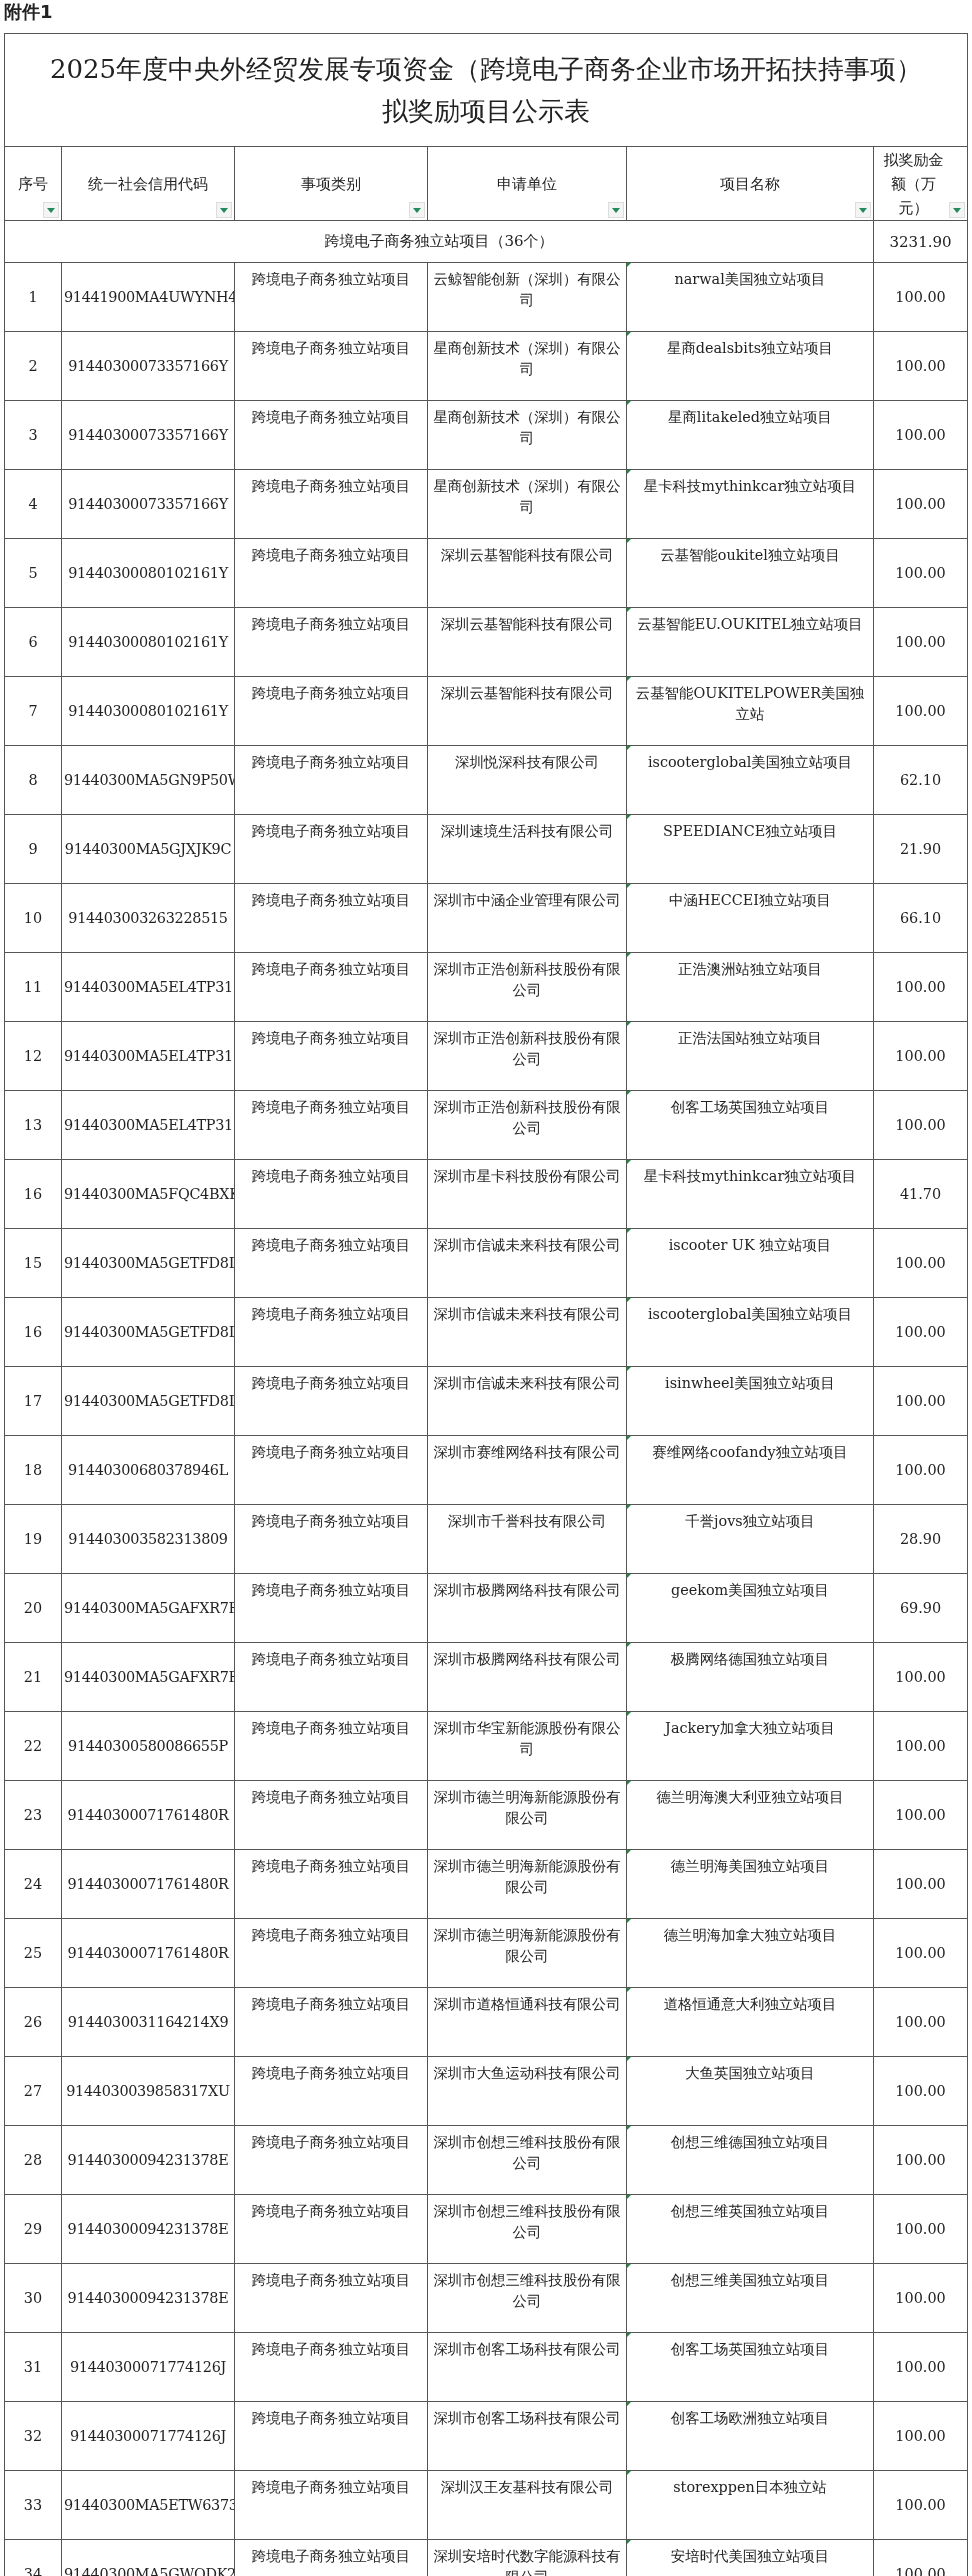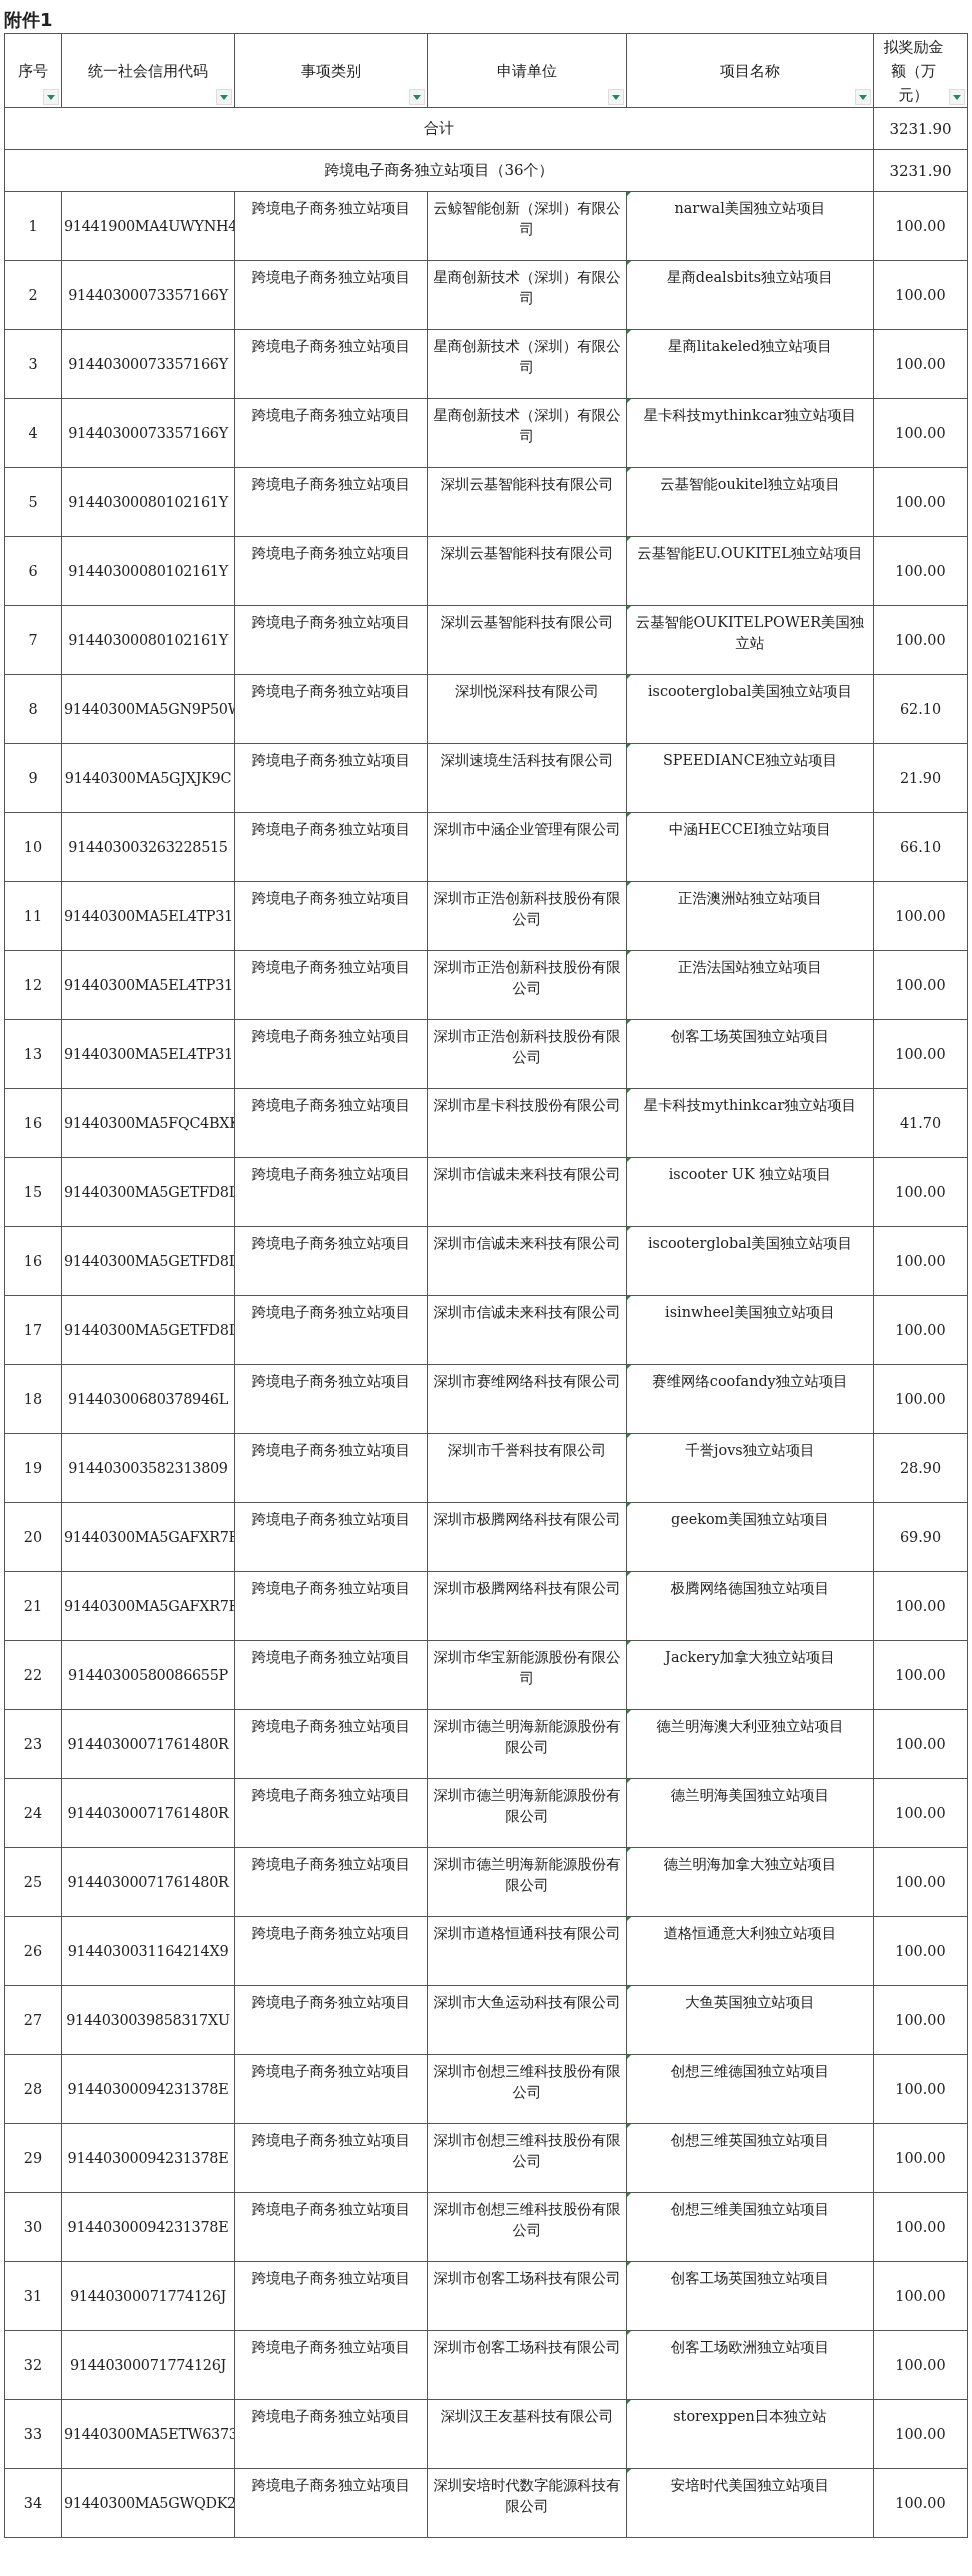--- a/index.html
+++ b/index.html
@@ -1,18 +1,18 @@
 <!DOCTYPE html>
 <html><head>
 <meta charset="utf-8">
 <style>
   html,body{margin:0;padding:0;background:#fff;}
   body{width:973px;height:2576px;position:relative;overflow:hidden;
        font-family:"DejaVu Serif","Liberation Serif",serif;color:#222;}
-  .attach{position:absolute;left:4px;top:8px;font-family:"DejaVu Sans","Liberation Sans",sans-serif;
+  .attach{position:absolute;left:4px;top:0;font-family:"DejaVu Sans","Liberation Sans",sans-serif;
           font-weight:bold;font-size:18px;color:#222;}
   table{position:absolute;left:4px;top:33px;width:964px;border-collapse:collapse;table-layout:fixed;}
   td,th{border:1.5px solid #555;padding:0 2px;font-weight:normal;vertical-align:middle;}
   .title td{height:112px;text-align:center;font-size:26px;line-height:42px;letter-spacing:0px;}
   .hdr th{height:73px;font-size:15px;position:relative;line-height:24px;}
   .hdr th .filter{position:absolute;right:2px;bottom:2px;width:16px;height:16px;
        background:#f4f4f4;border:1px solid #ddd;box-sizing:border-box;display:flex;align-items:center;justify-content:center;}
   .hdr th .filter::after{content:"";border-left:4px solid transparent;border-right:4px solid transparent;border-top:5px solid #1f8a5c;}
   .total td{height:41px;font-size:15px;}
   .group td{height:41px;font-size:15px;}
@@ -33,32 +33,34 @@
 <table>
   <colgroup>
     <col style="width:57px">
       <col style="width:173px">
       <col style="width:193px">
     <col style="width:199px">
       <col style="width:247px">
       <col style="width:94px">
   </colgroup>
   <tbody id="tbody">
+    <tr class="title">
+      <td colspan="6">
+        <div>2025年度中央外经贸发展专项资金（跨境电子商务企业市场开拓扶持事项）</div>
+        <div>拟奖励项目公示表</div>
+      </td>
+    </tr>
     <tr class="hdr">
       <th><span>序号</span><span class="filter"></span></th>
       <th><span>统一社会信用代码</span><span class="filter"></span></th>
       <th><span>事项类别</span><span class="filter"></span></th>
       <th><span>申请单位</span><span class="filter"></span></th>
       <th><span>项目名称</span><span class="filter"></span></th>
       <th style="padding:0 18px 0 4px;"><span>拟奖励金额（万元）</span><span class="filter"></span></th>
     </tr>
-    <tr class="total">
-      <td colspan="5" class="c">合计</td>
-      <td class="num">3231.90</td>
-    </tr>
     <tr class="group">
       <td colspan="5" class="l">跨境电子商务独立站项目（36个）</td>
       <td class="num">3231.90</td>
     </tr>
   <tr class="row">
         <td class="c">1</td>
         <td class="c code">91441900MA4UWYNH4P</td>
         <td class="c top">跨境电子商务独立站项目</td>
         <td class="c top">云鲸智能创新（深圳）有限公司</td>
         <td class="c top mark">narwal美国独立站项目</td>

